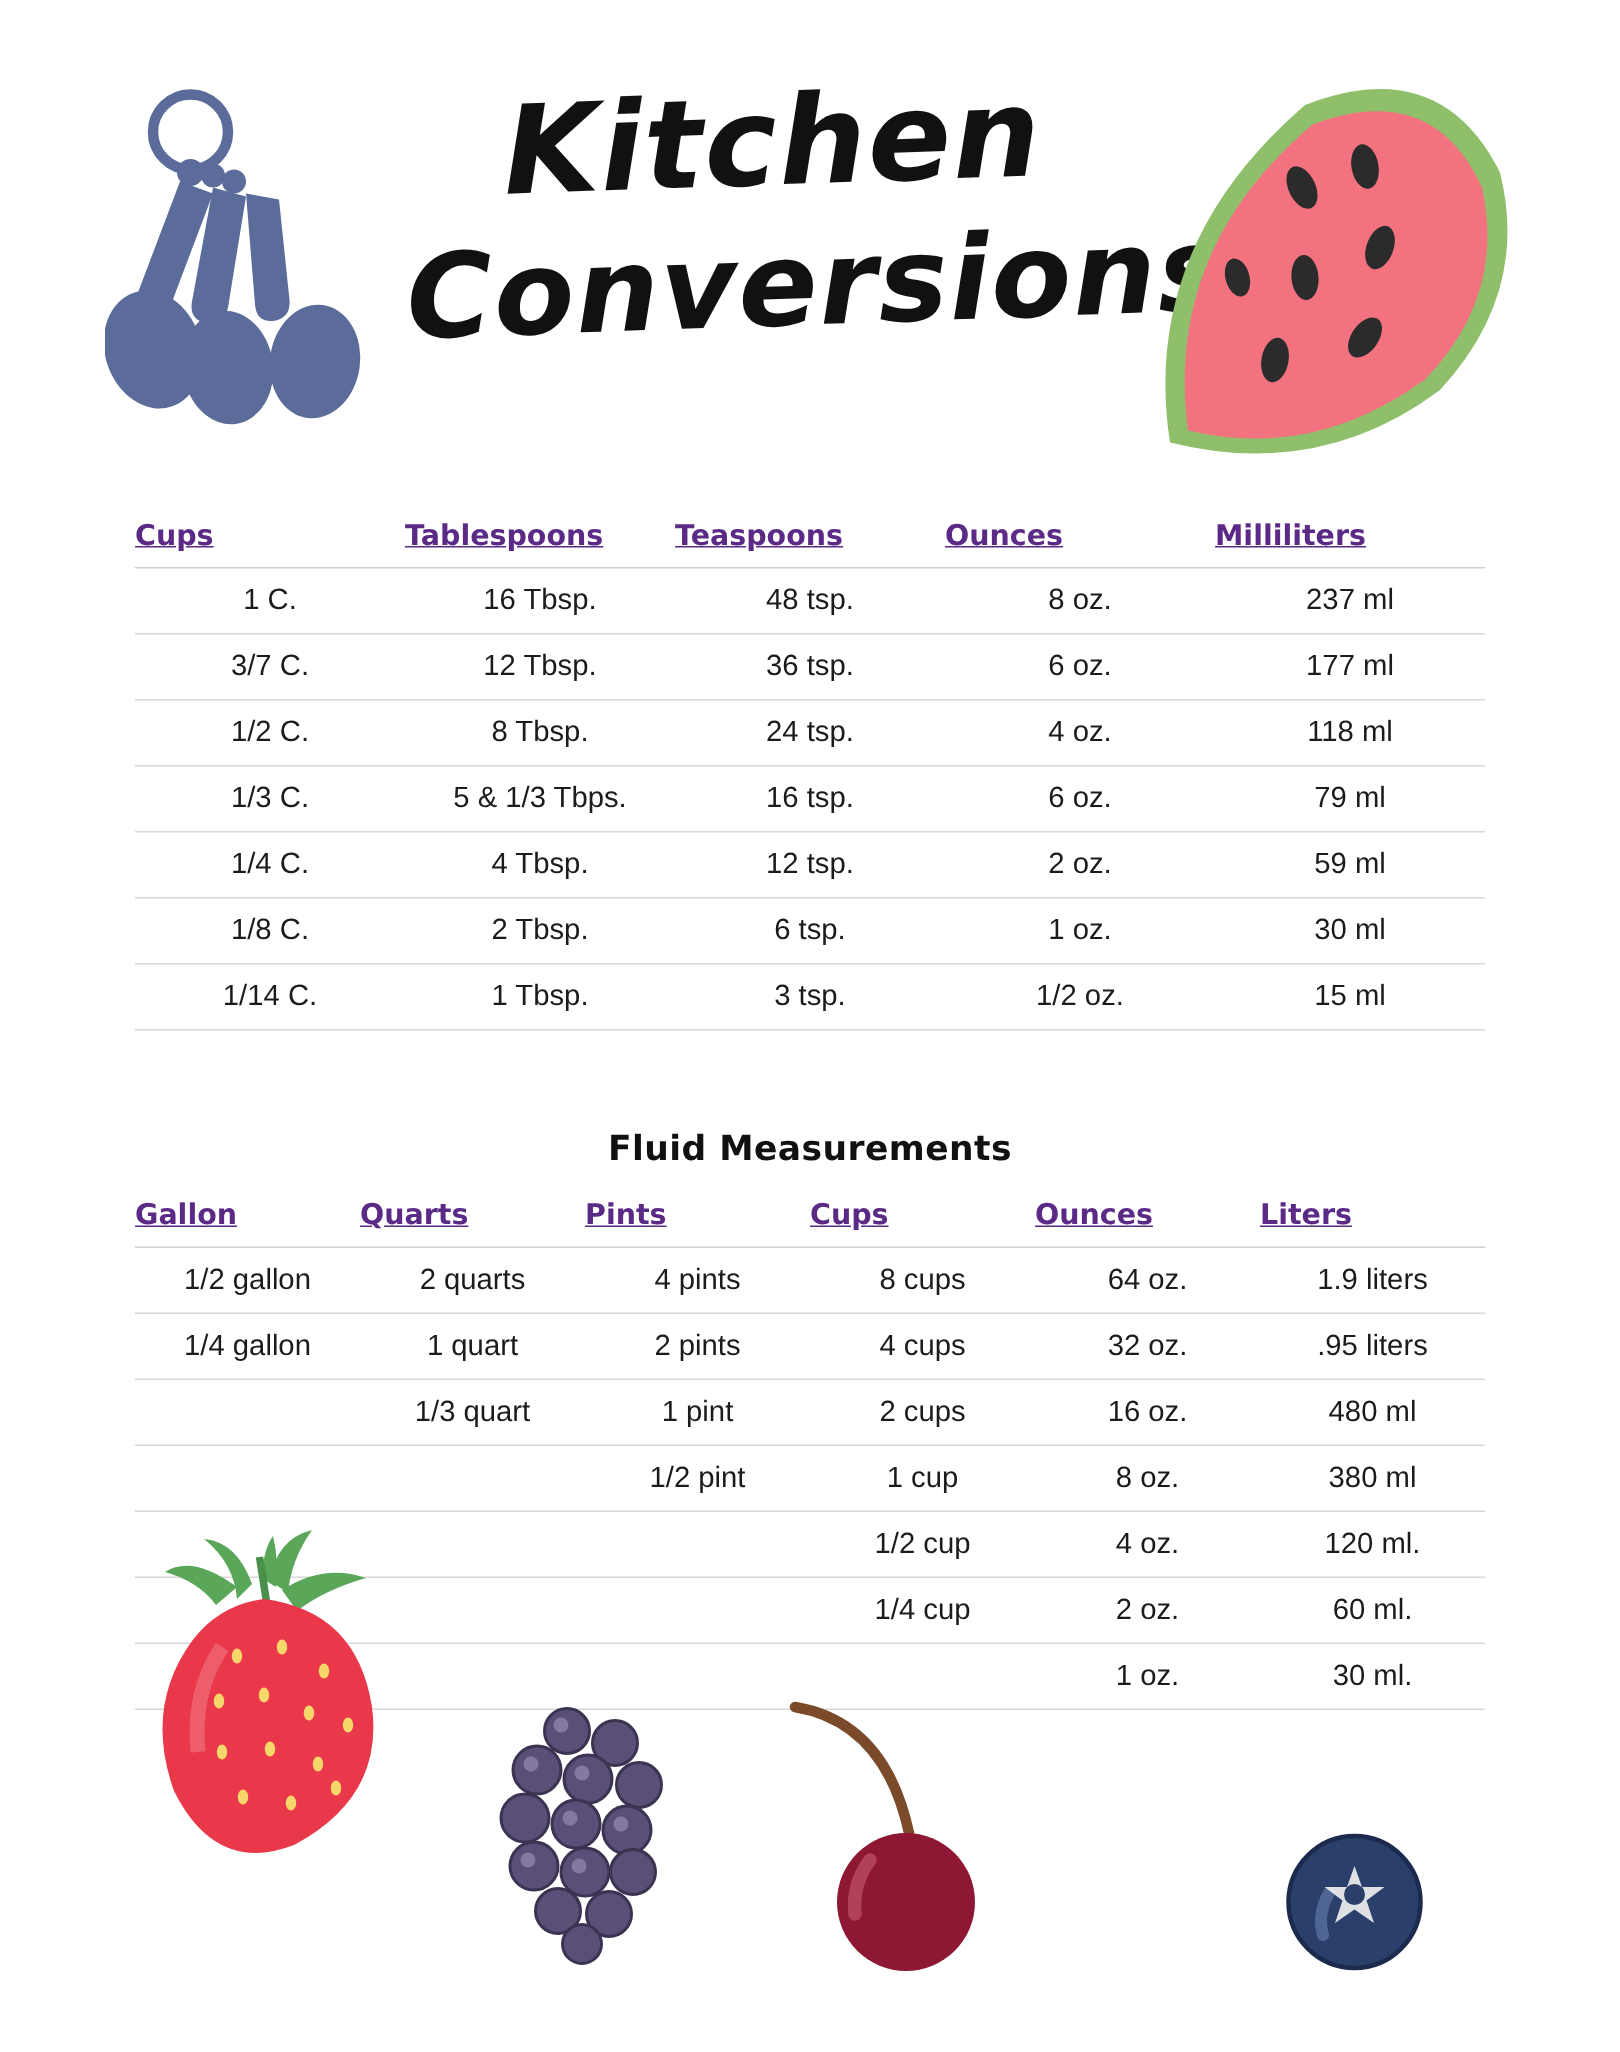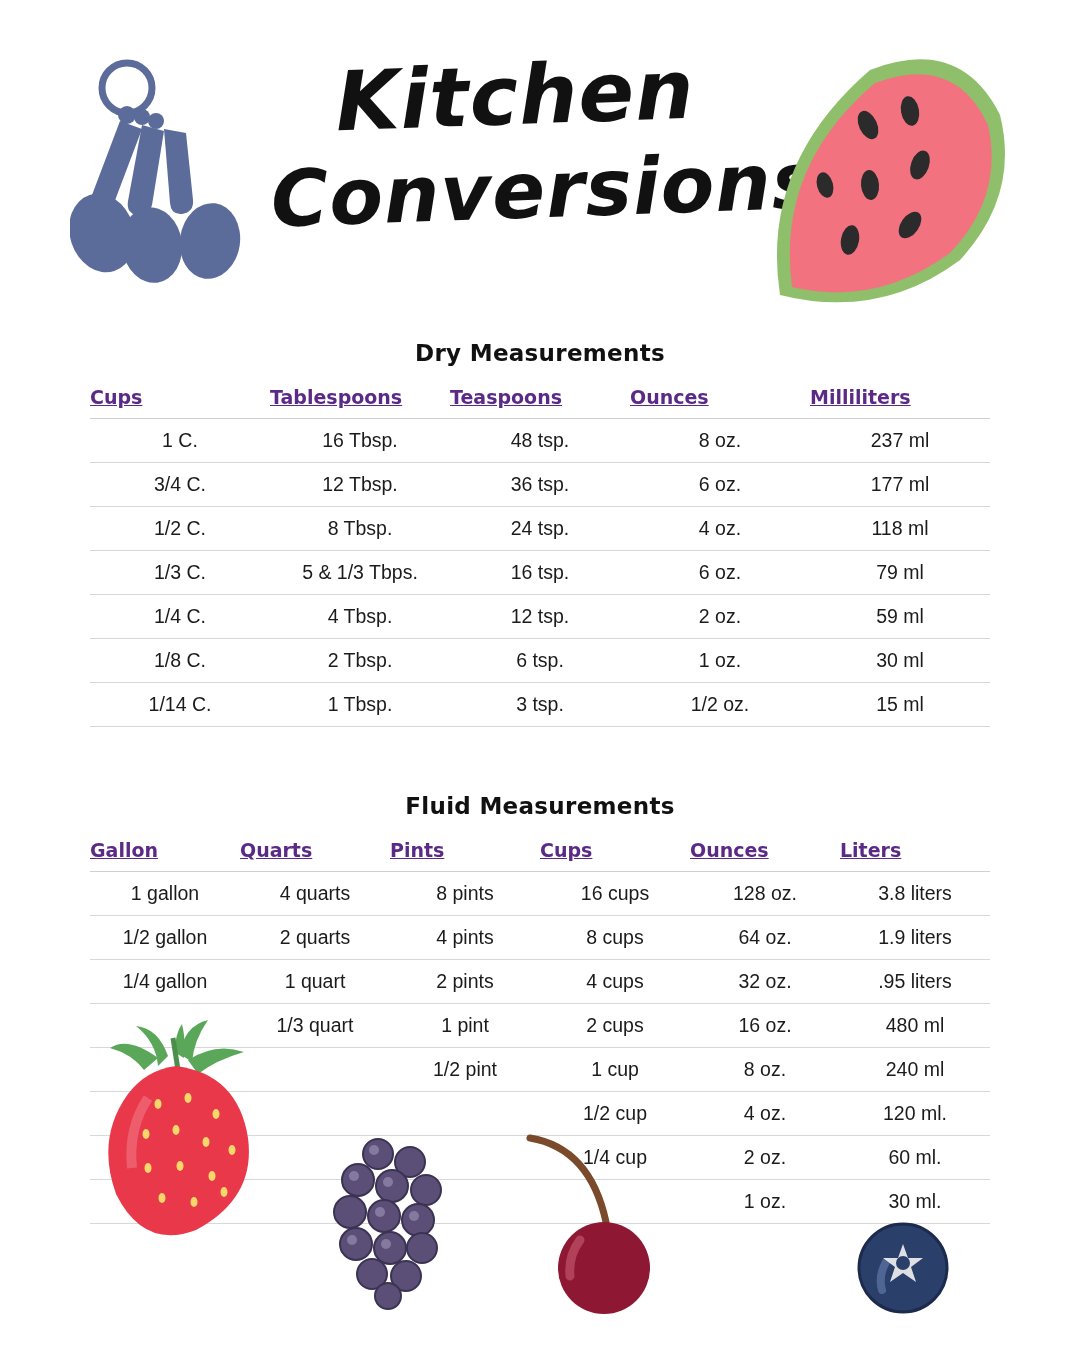--- a/index.html
+++ b/index.html
@@ -156,41 +156,40 @@
       <ellipse cx="170" cy="120" rx="9" ry="15" transform="rotate(20 170 120)"></ellipse>
       <ellipse cx="120" cy="140" rx="9" ry="15" transform="rotate(-5 120 140)"></ellipse>
       <ellipse cx="160" cy="180" rx="9" ry="15" transform="rotate(35 160 180)"></ellipse>
       <ellipse cx="100" cy="195" rx="9" ry="15" transform="rotate(10 100 195)"></ellipse>
       <ellipse cx="75" cy="140" rx="8" ry="13" transform="rotate(-15 75 140)"></ellipse>
     </g>
   </svg>
 </div>
 
 <div class="dry-wrap">
-  <div class="section-title">Dry Measurements</div>
   <table class="conv">
     <thead>
       <tr>
         <th>Cups</th>
         <th>Tablespoons</th>
         <th>Teaspoons</th>
         <th>Ounces</th>
         <th>Milliliters</th>
       </tr>
     </thead>
     <tbody>
       <tr>
         <td>1 C.</td>
         <td>16 Tbsp.</td>
         <td>48 tsp.</td>
         <td>8 oz.</td>
         <td>237 ml</td>
       </tr>
       <tr>
-        <td>3/4 C.</td>
+        <td>3/7 C.</td>
         <td>12 Tbsp.</td>
         <td>36 tsp.</td>
         <td>6 oz.</td>
         <td>177 ml</td>
       </tr>
       <tr>
         <td>1/2 C.</td>
         <td>8 Tbsp.</td>
         <td>24 tsp.</td>
         <td>4 oz.</td>
@@ -236,28 +235,20 @@
         <th>Gallon</th>
         <th>Quarts</th>
         <th>Pints</th>
         <th>Cups</th>
         <th>Ounces</th>
         <th>Liters</th>
       </tr>
     </thead>
     <tbody>
       <tr>
-        <td>1 gallon</td>
-        <td>4 quarts</td>
-        <td>8 pints</td>
-        <td>16 cups</td>
-        <td>128 oz.</td>
-        <td>3.8 liters</td>
-      </tr>
-      <tr>
         <td>1/2 gallon</td>
         <td>2 quarts</td>
         <td>4 pints</td>
         <td>8 cups</td>
         <td>64 oz.</td>
         <td>1.9 liters</td>
       </tr>
       <tr>
         <td>1/4 gallon</td>
         <td>1 quart</td>
@@ -273,21 +264,21 @@
         <td>2 cups</td>
         <td>16 oz.</td>
         <td>480 ml</td>
       </tr>
       <tr>
         <td class="empty"></td>
         <td class="empty"></td>
         <td>1/2 pint</td>
         <td>1 cup</td>
         <td>8 oz.</td>
-        <td>240 ml</td>
+        <td>380 ml</td>
       </tr>
       <tr>
         <td class="empty"></td>
         <td class="empty"></td>
         <td class="empty"></td>
         <td>1/2 cup</td>
         <td>4 oz.</td>
         <td>120 ml.</td>
       </tr>
       <tr>

